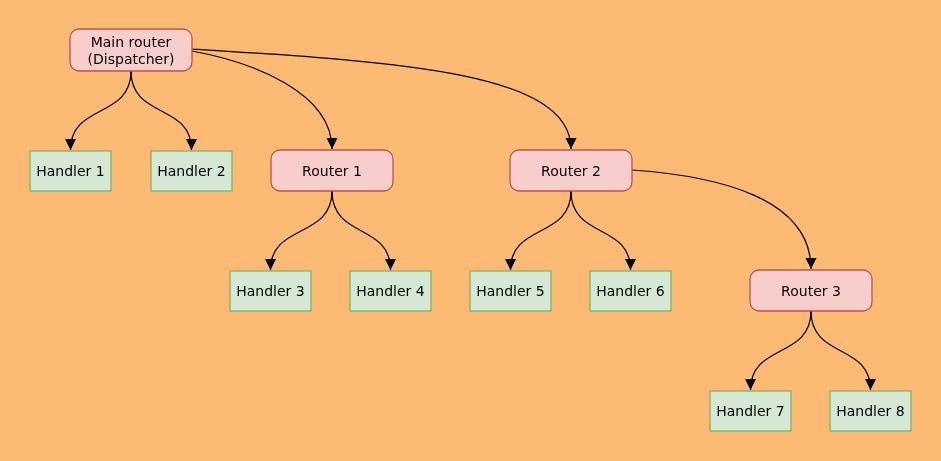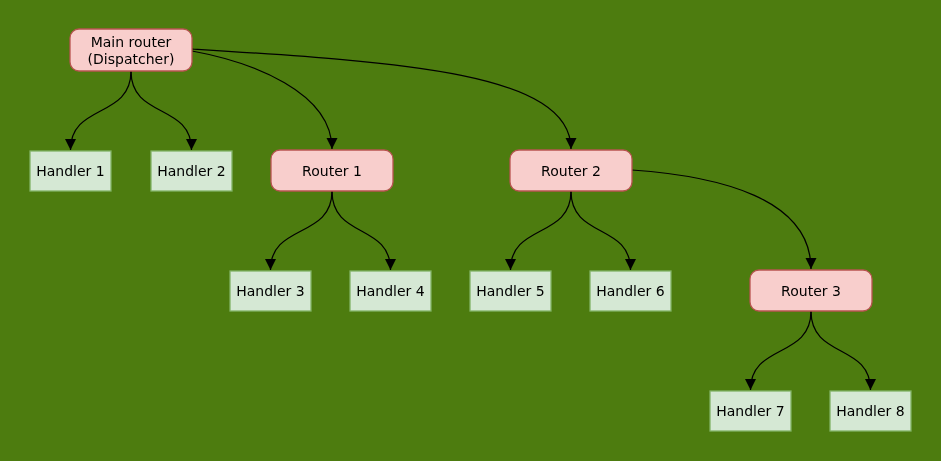--- a/index.html
+++ b/index.html
@@ -4,21 +4,21 @@
 <style>
   html, body {
     margin: 0;
     padding: 0;
     background: #ffffff;
   }
   .stage {
     position: relative;
     width: 941px;
     height: 461px;
-    background: #4d7c0f;
+    background: #fdba74;
     overflow: hidden;
     font-family: "DejaVu Sans", "Liberation Sans", sans-serif;
   }
   svg text {
     font-family: "DejaVu Sans", "Liberation Sans", sans-serif;
     font-size: 14px;
   }
   svg .edge {
     fill: none;
     stroke-width: 1.25;

